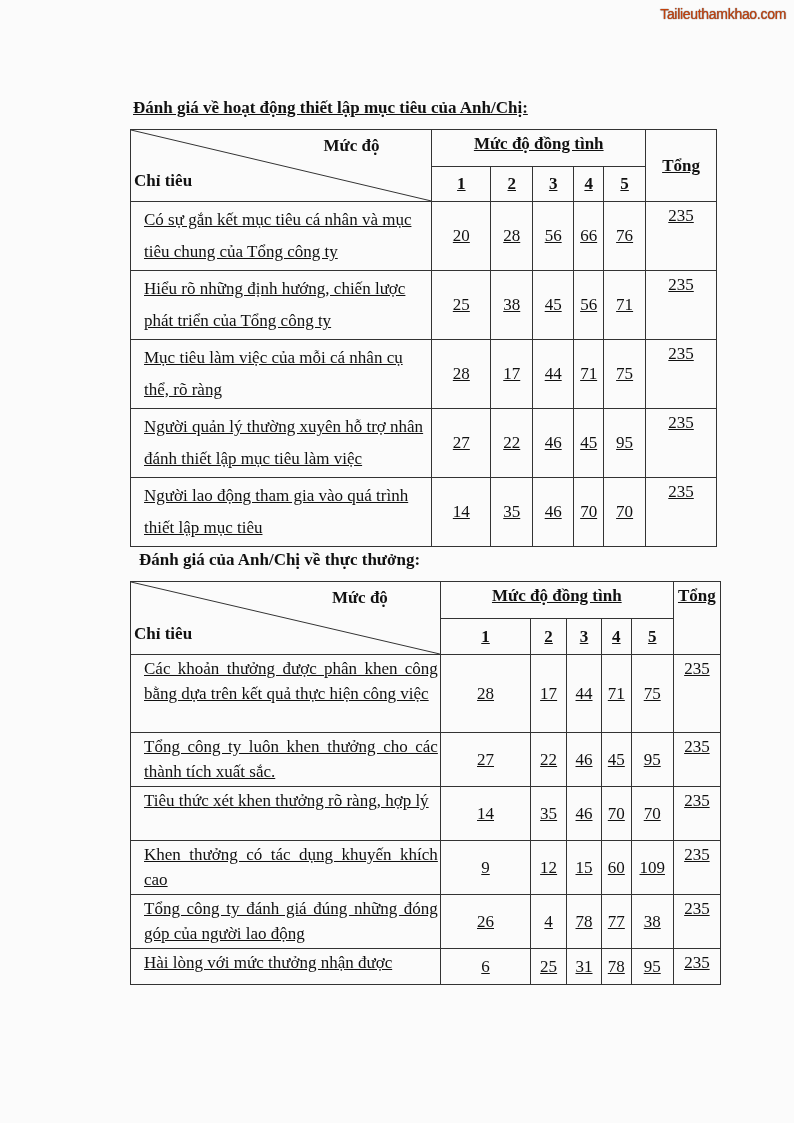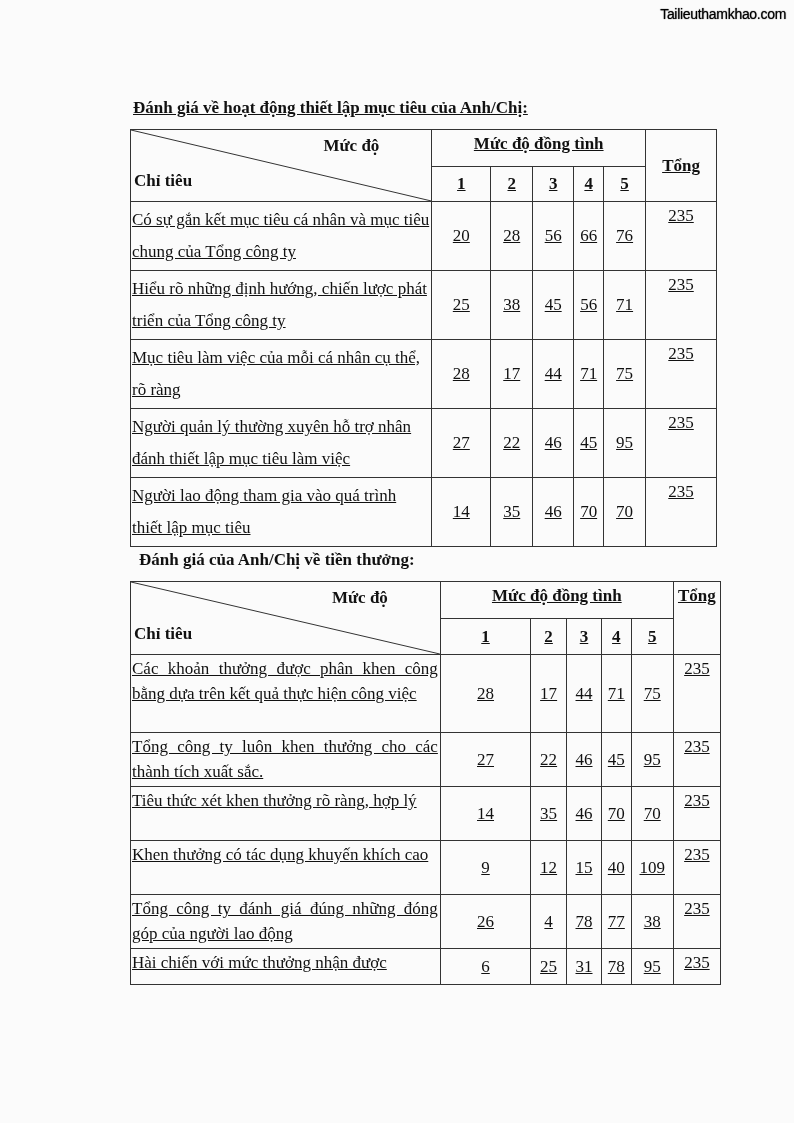--- a/index.html
+++ b/index.html
@@ -2,36 +2,36 @@
 <html><head>
 <meta charset="utf-8">
 <style>
   html, body { margin:0; padding:0; }
   body {
     width:794px; height:1123px; background:#fbfbfb; position:relative;
     font-family:"Liberation Serif", serif; color:#111; overflow:hidden;
   }
   .watermark {
     position:absolute; top:6px; right:8px; font-family:"Liberation Sans", sans-serif;
-    font-size:14px; color:#000000; text-shadow:0 0 1px #777, 0 0 1px #777;
+    font-size:14px; color:#c2410c; text-shadow:0 0 1px #777, 0 0 1px #777;
     letter-spacing:-0.3px;
   }
   .section-title {
     position:absolute; font-weight:bold; font-size:17px; white-space:nowrap;
   }
   table {
     position:absolute; border-collapse:collapse; font-size:17px;text-decoration:underline;
   }
   td, th { border:1px solid #333; padding:0; }
   th { font-weight:bold; }
   .diag { position:relative; }
   .diag svg { position:absolute; left:0; top:0; width:100%; height:100%; }
   .diag .lbl-top { position:absolute; top:6px; right:52px; font-weight:bold; }
   .diag .lbl-bot { position:absolute; bottom:10px; left:3px; font-weight:bold; }
-  .desc { text-align:left; padding:2px 2px 2px 1px; line-height:32px; vertical-align:top; }
+  .desc { text-align:left; padding:2px 2px 2px 13px; line-height:32px; vertical-align:top; }
   .t2 .desc { line-height:25px; text-align:justify; padding-top:1px; }
   .num { text-align:center; vertical-align:middle; }
   .tot { text-align:center; vertical-align:top; padding-top:4px; }
 </style>
 </head>
 <body>
 
 <div class="watermark">Tailieuthamkhao.com</div>
 
 <div class="section-title" style="left:133px; top:98px;text-decoration:underline;">Đánh giá về hoạt động thiết lập mục tiêu của Anh/Chị:</div>
@@ -106,21 +106,21 @@
     <td class="num">14</td>
     <td class="num">35</td>
     <td class="num">46</td>
     <td class="num">70</td>
     <td class="num">70</td>
     <td class="tot">235</td>
   </tr>
 </tbody>
   </table>
 
-<div class="section-title" style="left:139px; top:550px;">Đánh giá của Anh/Chị về tiền thưởng:</div>
+<div class="section-title" style="left:139px; top:550px;">Đánh giá của Anh/Chị về thực thưởng:</div>
 
 <table id="t2" class="t2" style="left:130px; top:581px; width:591px;">
   <colgroup>
     <col style="width:302px">
       <col style="width:88px">
       <col style="width:35px">
       <col style="width:34px">
       <col style="width:29px">
       <col style="width:41px">
       <col style="width:46px">
@@ -169,35 +169,35 @@
     <td class="num">46</td>
     <td class="num">70</td>
     <td class="num">70</td>
     <td class="tot">235</td>
   </tr>
   <tr style="height:54px">
     <td class="desc">Khen thưởng có tác dụng khuyến khích cao</td>
     <td class="num">9</td>
     <td class="num">12</td>
     <td class="num">15</td>
-    <td class="num">40</td>
+    <td class="num">60</td>
     <td class="num">109</td>
     <td class="tot">235</td>
   </tr>
   <tr style="height:54px">
     <td class="desc">Tổng công ty đánh giá đúng những đóng góp của người lao động</td>
     <td class="num">26</td>
     <td class="num">4</td>
     <td class="num">78</td>
     <td class="num">77</td>
     <td class="num">38</td>
     <td class="tot">235</td>
   </tr>
   <tr style="height:36px">
-    <td class="desc">Hài chiến với mức thưởng nhận được</td>
+    <td class="desc">Hài lòng với mức thưởng nhận được</td>
     <td class="num">6</td>
     <td class="num">25</td>
     <td class="num">31</td>
     <td class="num">78</td>
     <td class="num">95</td>
     <td class="tot">235</td>
   </tr>
 </tbody>
   </table>
 

